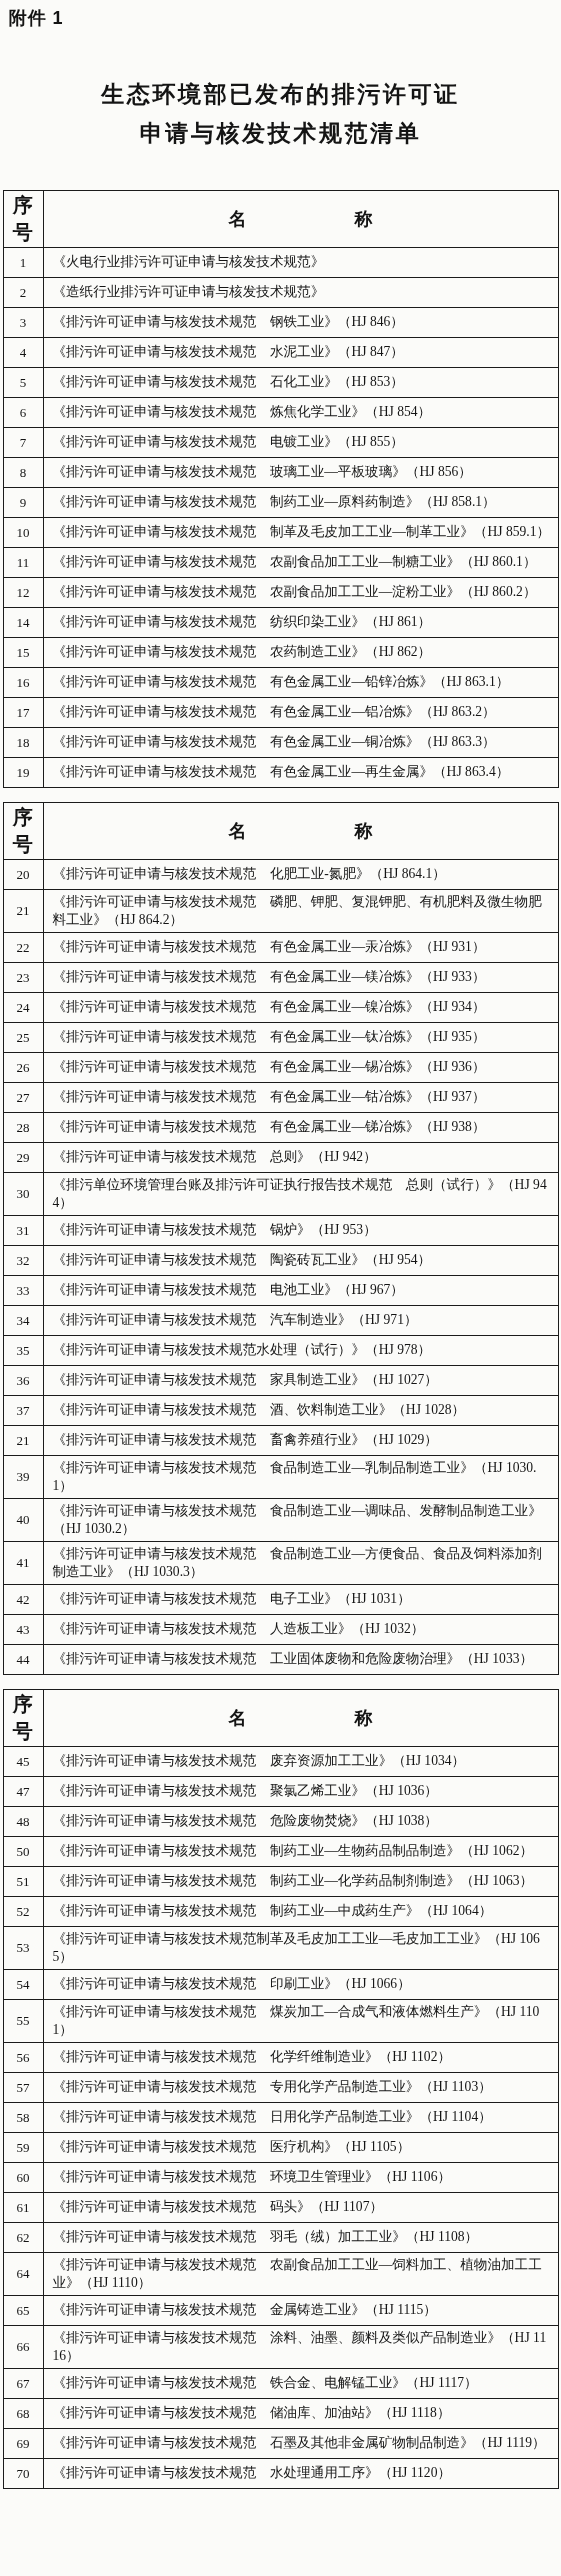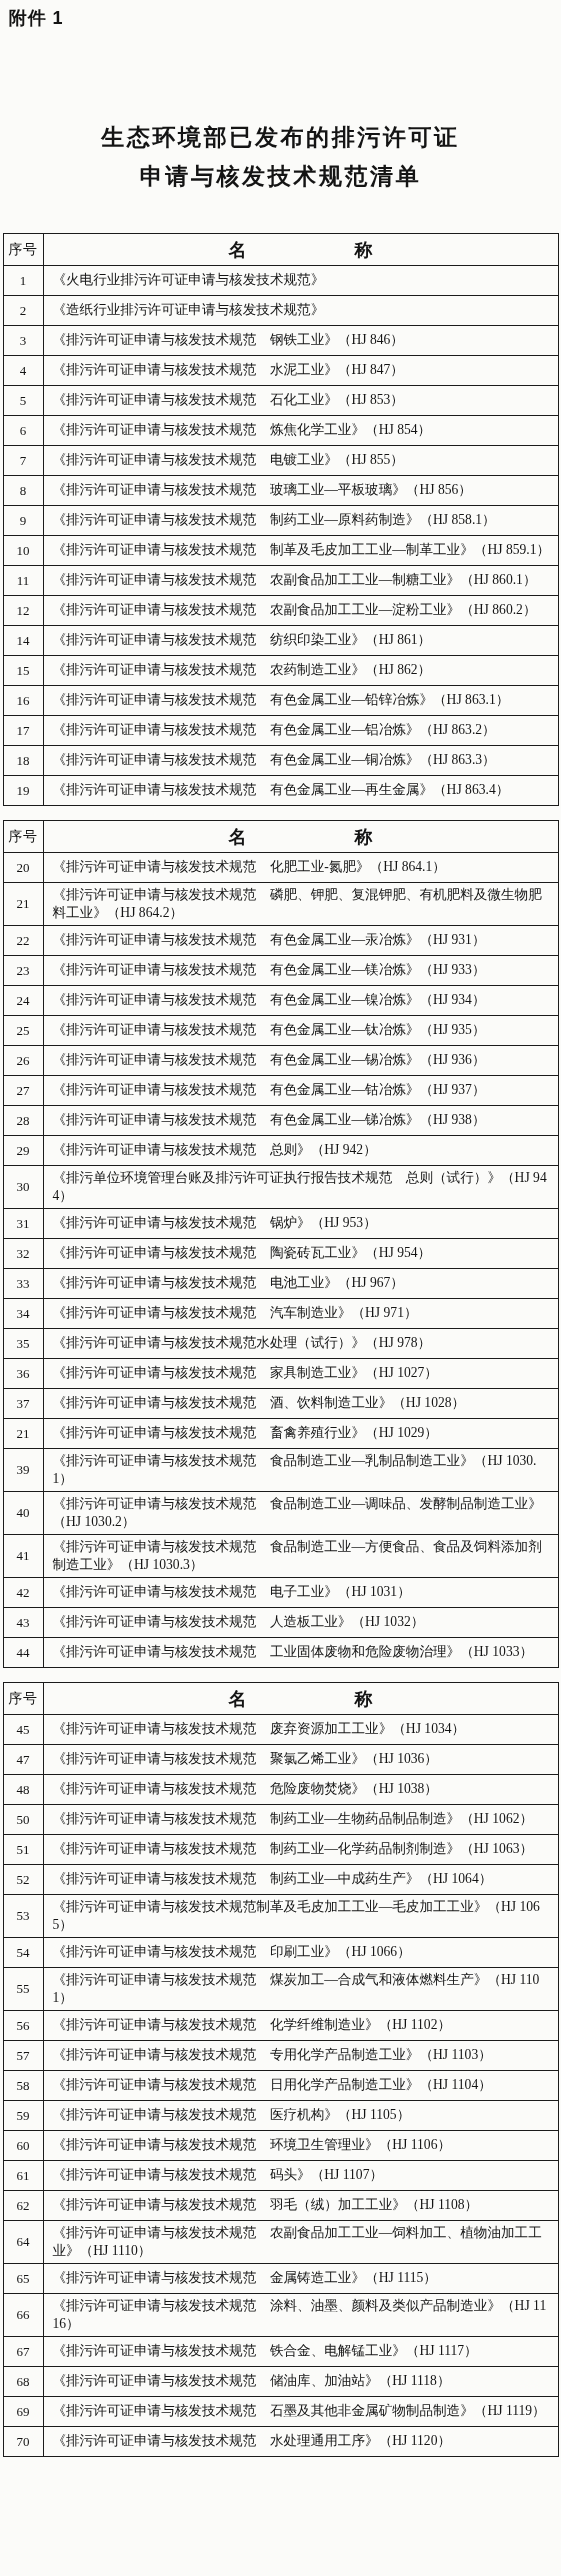--- a/index.html
+++ b/index.html
@@ -18,21 +18,21 @@
   .attachment-label {
     position: absolute;
     top: 6.1px;
     left: 8.8px;
     font-size: 18px;
     font-weight: bold;
     font-family: "Liberation Sans", "DejaVu Sans", sans-serif;
     letter-spacing: 0.9px;
   }
   .doc-title {
-    padding-top: 118px;
+    padding-top: 75px;
     text-align: center;
     font-size: 23px;
     font-weight: bold;
     line-height: 39px;
     letter-spacing: 2.6px;
     font-family: "Liberation Sans", "DejaVu Sans", sans-serif;
   }
   .tables-wrap {
     margin-top: 37px;
   }
@@ -46,22 +46,22 @@
   table.spec-table th,
   table.spec-table td {
     border: 0.9px solid #1b1b1b;
     vertical-align: middle;
   }
   th.col-index, td.cell-index {
     width: 37px;
     text-align: center;
   }
   th.col-index {
-    font-size: 14px;
-    font-weight: normal;
+    font-size: 20px;
+    font-weight: bold;
     height: 29px;
     letter-spacing: 0.9px;
   }
   th.col-name {
     font-size: 18px;
     font-weight: bold;
     text-align: center;
     height: 29px;
   }
   td.cell-index {

